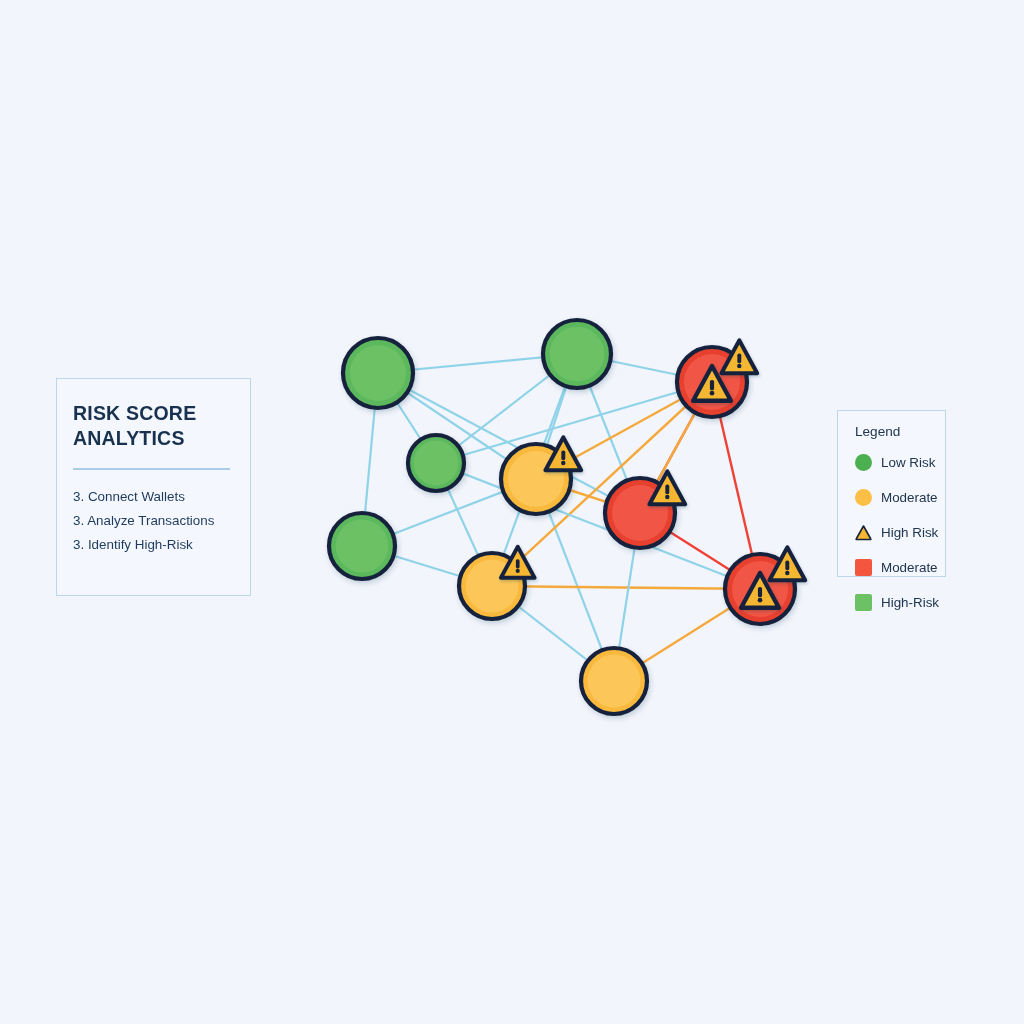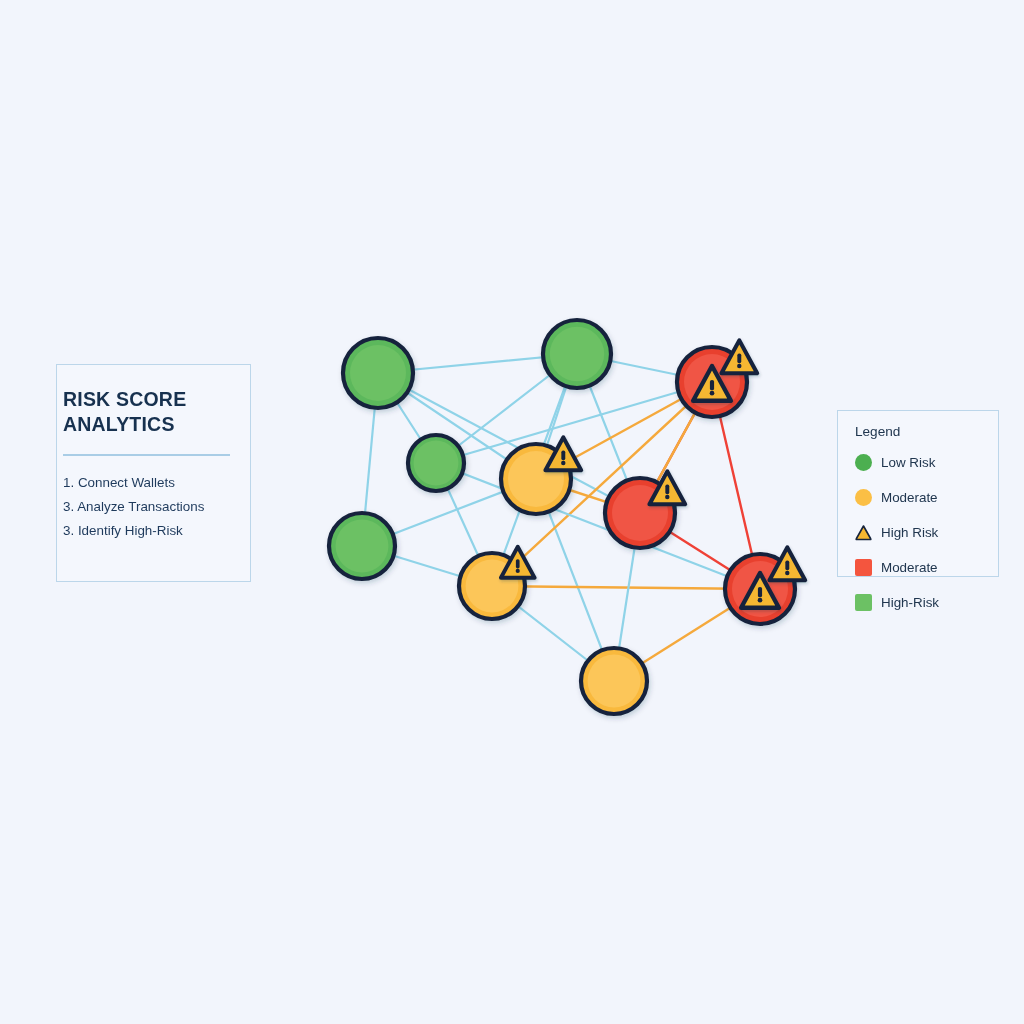--- a/index.html
+++ b/index.html
@@ -20,27 +20,27 @@
     position: absolute;
     inset: 0;
     width: 1024px;
     height: 1024px;
   }
 
   
   .info-panel {
     position: absolute;
     left: 56px;
-    top: 364px;
+    top: 378px;
     width: 195px;
     height: 218px;
     background: #f4f7fd;
     border: 1.6px solid #bcd6ea;
     box-sizing: border-box;
-    padding: 22px 20px 0 6px;
+    padding: 22px 20px 0 16px;
   }
   .info-title {
     font-size: 19.5px;
     font-weight: bold;
     color: #17314f;
     line-height: 1.28;
     letter-spacing: 0.2px;
     margin: 0;
     text-transform: uppercase;
   }
@@ -60,21 +60,21 @@
     color: #1e3a5c;
     line-height: 1.79;
     white-space: nowrap;
   }
 
   
   .legend-panel {
     position: absolute;
     left: 837px;
     top: 410px;
-    width: 162px;
+    width: 109px;
     height: 167px;
     background: #f4f7fd;
     border: 1.6px solid #bcd6ea;
     box-sizing: border-box;
     padding: 13px 16px 0 17px;
   }
   .legend-title {
     font-size: 13.6px;
     color: #20364f;
     margin: 0 0 7px 0;
@@ -224,21 +224,21 @@
     </g>
 </svg>
 
 <div class="info-panel">
   <div class="info-title">
     <span>RISK SCORE</span><br>
     <span>ANALYTICS</span>
   </div>
   <div class="info-divider"></div>
   <ul class="info-steps" id="steps-list">
-      <li>1. Connect Wallets</li>
+      <li>3. Connect Wallets</li>
       <li>3. Analyze Transactions</li>
       <li>3. Identify High-Risk</li>
     </ul>
 </div>
 
 <div class="legend-panel">
   <div class="legend-title">Legend</div>
   <div id="legend-rows">
       <div class="legend-row">
         <span class="legend-swatch">

